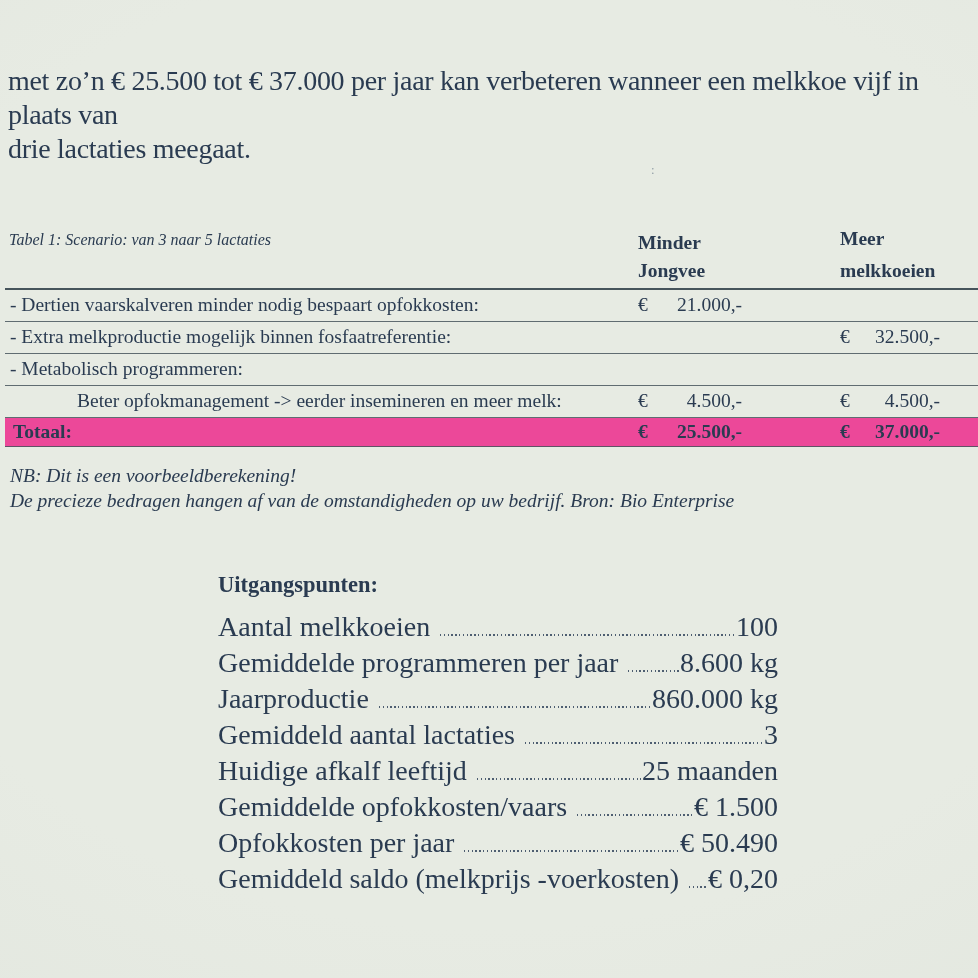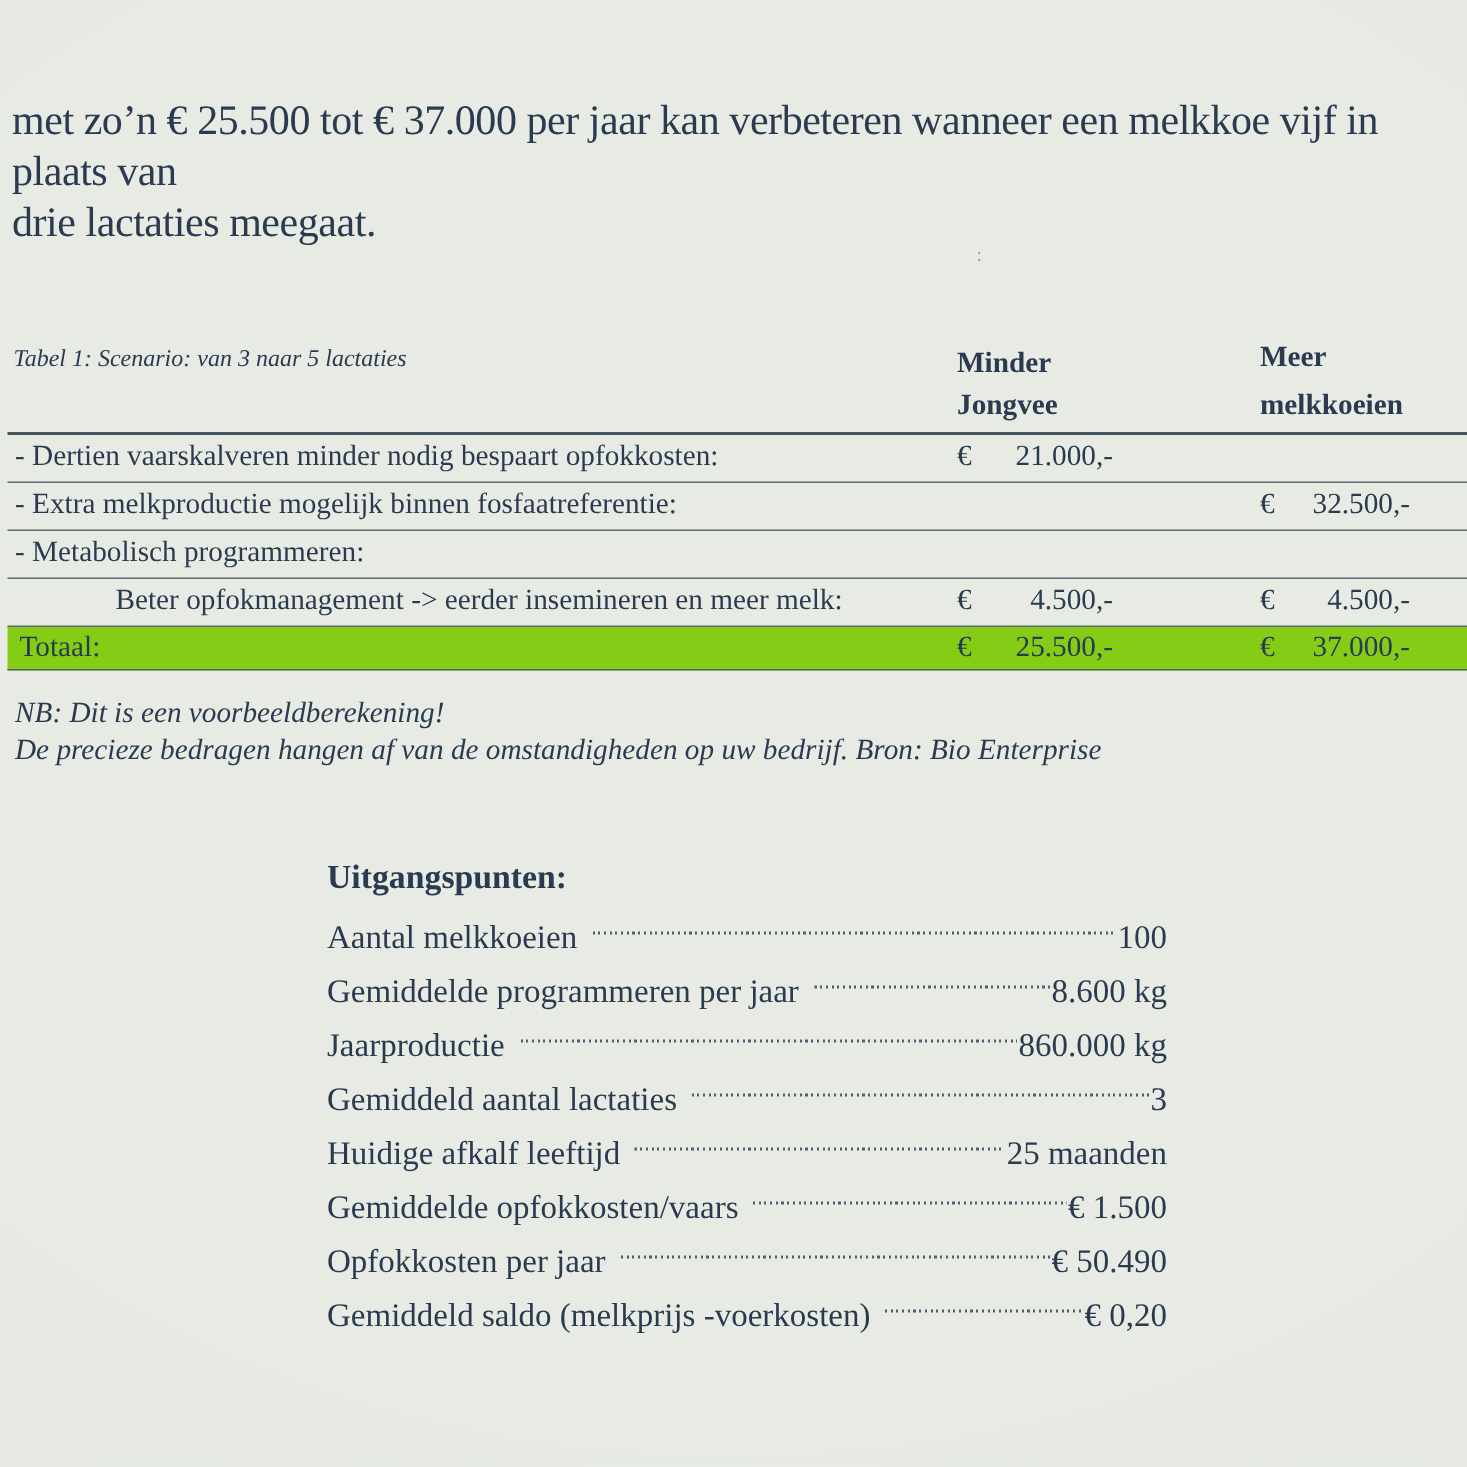--- a/index.html
+++ b/index.html
@@ -35,34 +35,34 @@
     position: relative; height: 31px; font-size: 19.5px;
     border-bottom: 1.6px solid rgba(72, 86, 93, 0.85);
   }
   .tlabel { position: absolute; left: 5px; top: 4px; white-space: nowrap; }
   .trow.indent .tlabel { left: 24px; margin-left: 48px; }
   .euro, .val { position: absolute; top: 4px; white-space: nowrap; }
   .e1 { left: 633px; }
   .v1 { right: 236px; }
   .e2 { left: 835px; }
   .v2 { right: 38px; }
-  .trow.total { background: #84cc16; font-weight: normal; height: 28px; }
+  .trow.total { background: #ec4899; font-weight: bold; height: 28px; }
   .trow.total .tlabel { left: 8px; top: 3px; }
   .trow.total .euro, .trow.total .val { top: 3px; }
 
   
   .notes {
     position: absolute; left: 10px; top: 463px;
     font-style: italic; font-size: 19.5px; line-height: 25px;
   }
 
   
   .ug { position: absolute; left: 218px; top: 572px; width: 560px; }
   .ug-heading { font-weight: bold; font-size: 22.5px; margin: 0 0 9px 0; }
-  .ug-row { display: flex; align-items: center; height: 36px; font-size: 22px; }
+  .ug-row { display: flex; align-items: flex-end; height: 36px; font-size: 28px; }
   .ug-label { white-space: nowrap; }
   .ug-leader {
     flex: 1 1 auto; height: 2px; margin: 0 1px 7px 10px;
     background: repeating-linear-gradient(90deg, #4e5e71 0, #4e5e71 1.4px, transparent 1.4px, transparent 3.8px);
   }
   .ug-value { white-space: nowrap; }
 </style>
 </head>
 <body>
 

